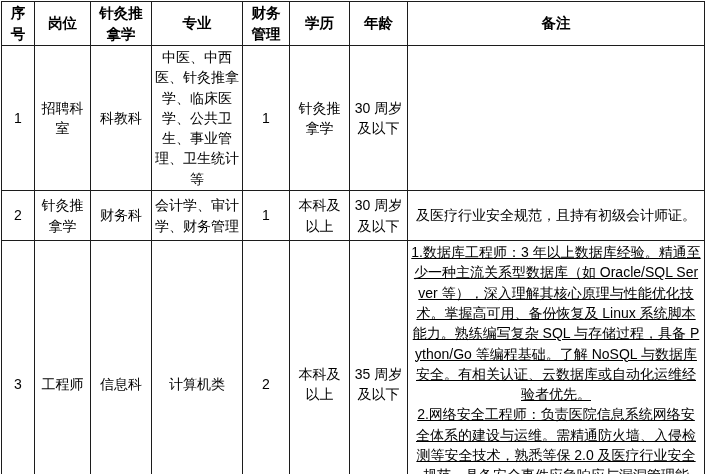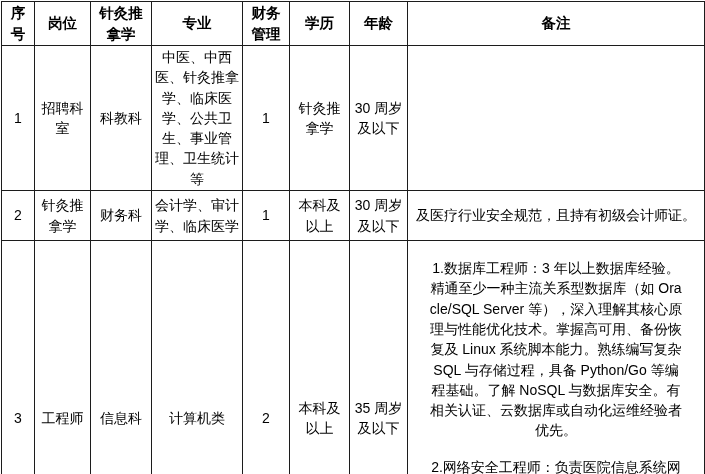--- a/index.html
+++ b/index.html
@@ -43,21 +43,21 @@
   tr.r2 { height: 50px; }
   tr.r3 { height: 241px; }
   tr.r3 td { border-bottom: none; }
   td.cell-position { padding: 1px 7px; }
   td.cell-remarks {
     text-align: left;
     font-size: 13.5px;
     line-height: 1.32;
     padding: 1px 3px 1px 5px;
   }
-  td.cell-remarks .para { margin: 16px; }
+  td.cell-remarks .para { margin: 0; text-decoration: underline; }
 </style>
 </head>
 <body>
 
 <div>
   <table class="recruit">
     <colgroup>
       <col style="width:33px">
       <col style="width:56px">
       <col style="width:61px">
@@ -87,21 +87,21 @@
         <td>中医、中西医、针灸推拿学、临床医学、公共卫生、事业管理、卫生统计等</td>
         <td>1</td>
         <td>针灸推拿学</td>
         <td>30 周岁及以下</td>
         <td class="cell-remarks"></td>
       </tr>
       <tr class="r2">
         <td class="cell-no">2</td>
         <td class="cell-position">针灸推拿学</td>
         <td>财务科</td>
-        <td>会计学、审计学、临床医学</td>
+        <td>会计学、审计学、财务管理</td>
         <td>1</td>
         <td>本科及以上</td>
         <td>30 周岁及以下</td>
         <td class="cell-remarks">及医疗行业安全规范，且持有初级会计师证。</td>
       </tr>
       <tr class="r3">
         <td class="cell-no">3</td>
         <td class="cell-position">工程师</td>
         <td>信息科</td>
         <td>计算机类</td>

